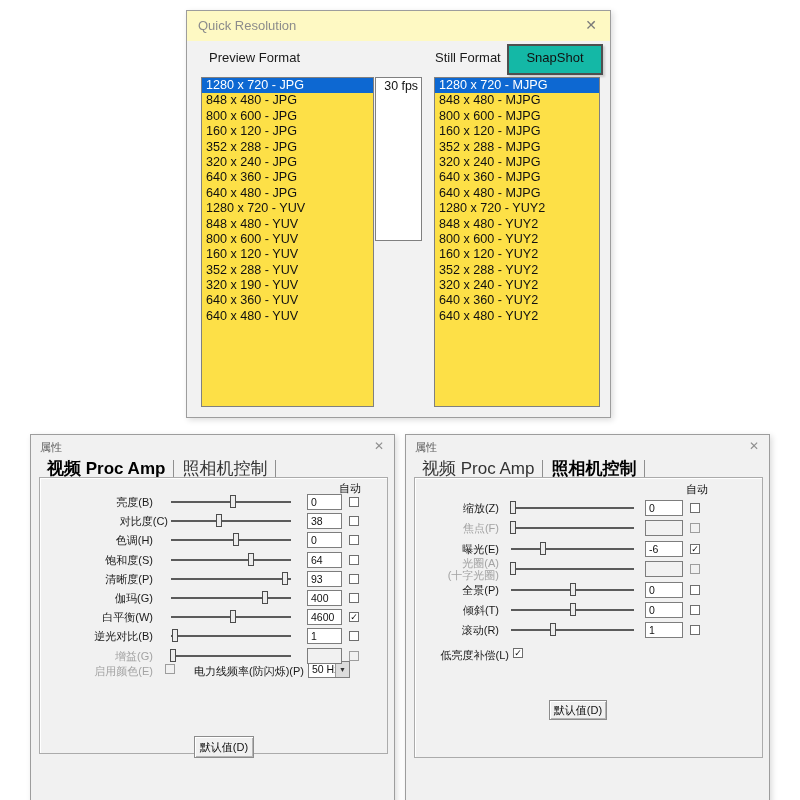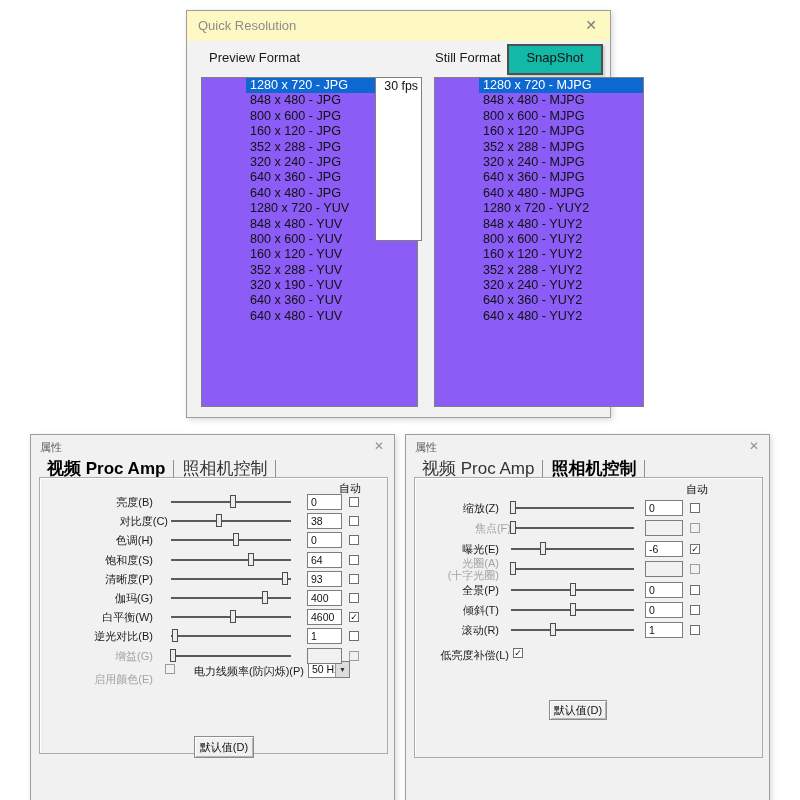--- a/index.html
+++ b/index.html
@@ -9,21 +9,21 @@
           box-shadow:2px 2px 6px rgba(0,0,0,0.14);box-sizing:border-box;}
   
   #qr{left:186px;top:10px;width:425px;height:408px;background:#f2f2f2;}
   .qr-titlebar{position:absolute;left:0;top:0;right:0;height:30px;background:#fef9c3;}
   .qr-title{position:absolute;left:11px;top:7px;font-size:13px;color:#8c8c8c;}
   .qr-close{position:absolute;right:13px;top:6px;font-size:14px;color:#7a7a7a;cursor:default;}
   .fmt-label{position:absolute;font-size:13px;color:#1a1a1a;}
   .snapshot{position:absolute;left:320px;top:33px;width:92px;height:27px;background:#14b8a6;
             border:2px solid #4f4f4f;font-size:13px;text-align:center;line-height:23px;
             box-shadow:2px 2px 2px rgba(0,0,0,0.15);}
-  .listbox{position:absolute;background:#8b5cf6;border:1px solid #808080;overflow:hidden;padding-left:44px;}
+  .listbox{position:absolute;background:#fde047;border:1px solid #808080;overflow:hidden;}
   .list-item{height:15.4px;line-height:15.4px;font-size:12.6px;padding-left:4px;white-space:nowrap;}
   .list-item.selected{background:var(--sel,#0d68d2);color:#ffffff;}
   .fpsbox{position:absolute;left:188px;top:66px;width:47px;height:164px;background:#ffffff;
           border:1px solid #808080;box-sizing:border-box;}
   .fps-item{font-size:12.4px;text-align:right;padding:1px 3px 0 0;}
   
   .props{width:365px;height:402px;background:#f1f1f1;}
   .p-title{position:absolute;left:9px;top:5px;font-size:11px;color:#5a5a5a;}
   .p-close{position:absolute;right:10px;top:4px;font-size:12px;color:#8f8f8f;}
   .tabs{position:absolute;left:8px;top:25px;display:flex;}
@@ -109,21 +109,21 @@
   <div class="dialog props" id="props-left" style="left:30px;top:434px;">
     <span class="p-title">属性</span>
     <span class="p-close">✕</span>
     <div class="tabs">
       <span class="tab active">视频 Proc Amp</span>
       <span class="tab">照相机控制</span>
     </div>
     <div class="frame" id="frame-left" style="top:42px;width:349px;height:277px;"></div>
     <span class="auto-hdr" style="left:299px;top:46px;">自动</span>
 
-    <span class="row-label disabled" style="left:8px;top:238px;width:114px;">启用颜色(E)</span>
+    <span class="row-label disabled" style="left:8px;top:230px;width:114px;">启用颜色(E)</span>
     <span class="chk disabled" style="left:134px;top:229px;"></span>
     <span class="row-label" style="left:150px;top:230px;width:123px;">电力线频率(防闪烁)(P)</span>
     <div class="combo" style="left:277px;top:226px;width:42px;">
       <span class="val">50 Hz</span>
       <span class="arrowbtn">▼</span>
     </div>
 
     <div class="btn defbtn" style="left:163px;top:260px;width:60px;">默认值(D)</div>
     <div class="btn" style="left:170px;top:326px;width:61px;">确定</div>
     <div class="btn" style="left:243px;top:326px;width:54px;">取消</div>
@@ -190,21 +190,21 @@
 
     <div class="btn defbtn" style="left:143px;top:224px;width:58px;height:20px;line-height:18px;">默认值(D)</div>
     <div class="btn" style="left:160px;top:329px;width:56px;">确定</div>
     <div class="btn" style="left:230px;top:329px;width:51px;">取消</div>
     <div class="btn disabled" style="left:285px;top:329px;width:58px;">应用(A)</div>
   <div class="row-label" style="left: 8px; width: 85px; top: 67px;">缩放(Z)</div>
       <div class="track" style="left: 105px; width: 123px; top: 72px;"></div>
       <div class="thumb" style="left: 104.46px; top: 66px;"></div>
       <div class="valbox" style="left: 239px; width: 38px; top: 65px;">0</div>
       <div class="chk" style="left: 284px; top: 68px;"></div>
-      <div class="row-label disabled" style="left: 8px; width: 85px; top: 87.4px; margin-left: 12px;">焦点(F)</div>
+      <div class="row-label disabled" style="left: 8px; width: 85px; top: 87.4px;">焦点(F)</div>
       <div class="track" style="left: 105px; width: 123px; top: 92.4px;"></div>
       <div class="thumb" style="left: 104.46px; top: 86.4px;"></div>
       <div class="valbox disabled" style="left: 239px; width: 38px; top: 85.4px;"></div>
       <div class="chk disabled" style="left: 284px; top: 88.4px;"></div>
       <div class="row-label" style="left: 8px; width: 85px; top: 107.8px;">曝光(E)</div>
       <div class="track" style="left: 105px; width: 123px; top: 112.8px;"></div>
       <div class="thumb" style="left: 133.98px; top: 106.8px;"></div>
       <div class="valbox" style="left: 239px; width: 38px; top: 105.8px;">-6</div>
       <div class="chk" style="left: 284px; top: 108.8px;">✓</div>
       <div class="row-label disabled" style="left: 8px; width: 85px; top: 122.2px;">光圈(A)<div>(十字光圈)</div></div>

